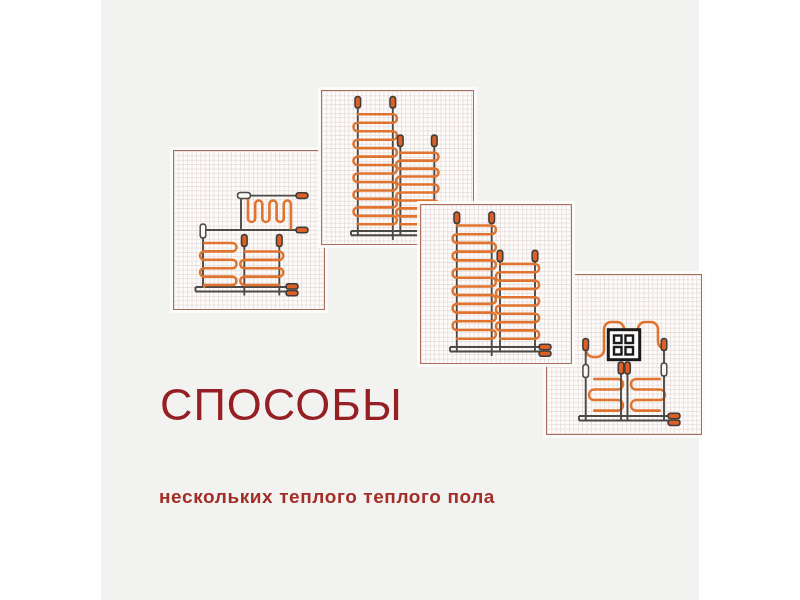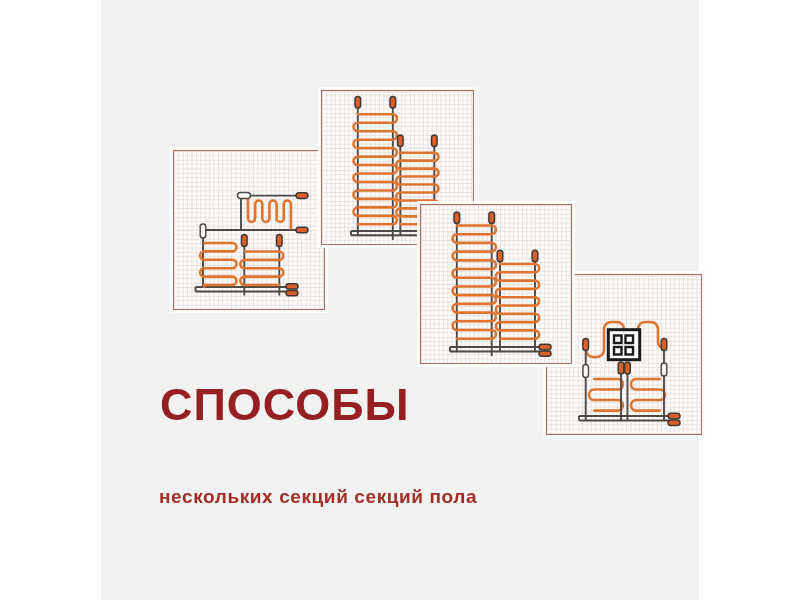--- a/index.html
+++ b/index.html
@@ -15,21 +15,21 @@
   #panel1{left:72px;top:150px;width:150px;height:158px;z-index:1;}
   #panel2{left:220px;top:90px;width:151px;height:153px;z-index:2;}
   #panel4{left:445px;top:274px;width:154px;height:159px;z-index:3;}
   #panel3{left:319px;top:204px;width:150px;height:158px;z-index:4;}
   .cable{fill:none;stroke:#e0742f;stroke-width:2.6;stroke-linecap:round;stroke-linejoin:round;}
   .lead{fill:none;stroke:#4c4a47;stroke-width:1.9;stroke-linecap:butt;}
   .cap{fill:#db5f26;stroke:#3e3b38;stroke-width:1.5;}
   .coupler{fill:#faf9f6;stroke:#4c4a47;stroke-width:1.5;}
   .jbox{fill:#fdfcfa;stroke:#1b1b1b;stroke-width:3;}
   .jwin{fill:#fdfcfa;stroke:#1b1b1b;stroke-width:2.4;}
-  #title{position:absolute;left:59px;top:381px;color:#951f23;font-size:45px;font-weight:700;
+  #title{position:absolute;left:59px;top:381px;color:#951f23;font-size:45px;font-weight:400;
          line-height:48px;letter-spacing:1px;white-space:nowrap;}
   #subtitle{position:absolute;left:58px;top:486px;color:#a22e27;font-size:19px;font-weight:700;
          letter-spacing:0.6px;white-space:nowrap;}
   .bar{position:absolute;top:0;width:101px;height:600px;background:#ffffff;}
 </style>
 </head>
 <body>
 
 <div id="stage">
   <div class="bar" style="left:0;"></div>
@@ -155,16 +155,16 @@
           <rect class="cap" x="111.2" y="45.3" width="5.6" height="11.5" rx="2.8"></rect>
           <rect class="cap" x="118" y="139.3" width="12" height="5.4" rx="2.7"></rect>
           <rect class="cap" x="118" y="145.9" width="12" height="5.4" rx="2.7"></rect>
         </g>
       </svg>
     </div>
 
     <div id="title">
       <div>СПОСОБЫ</div>
     </div>
-    <div id="subtitle">нескольких секций секций пола</div>
+    <div id="subtitle">нескольких теплого теплого пола</div>
 
   </div>
 </div>
 
 </body></html>

